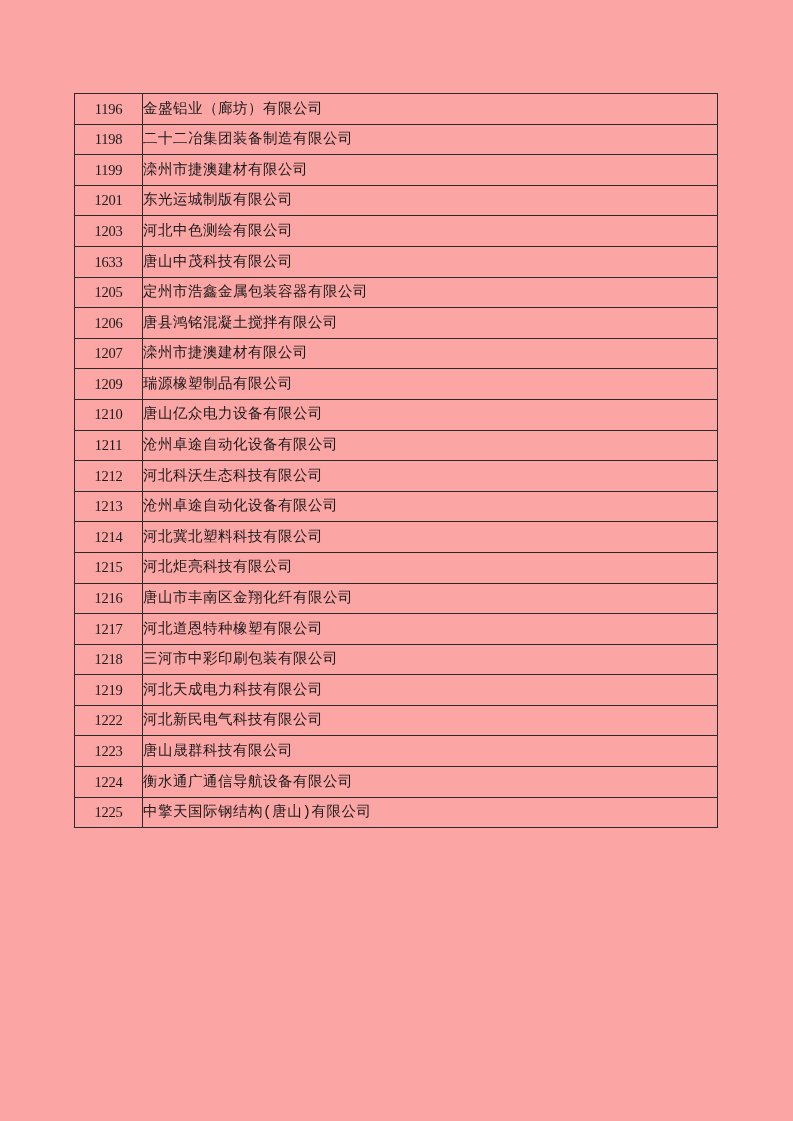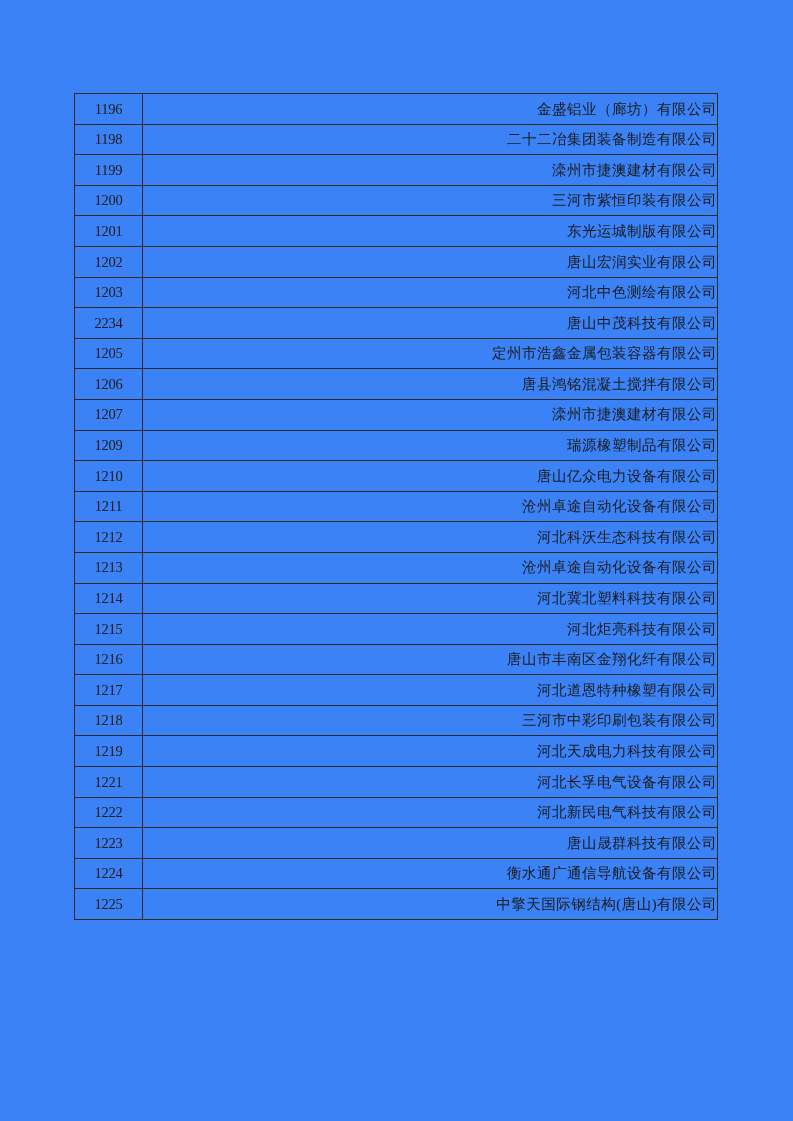--- a/index.html
+++ b/index.html
@@ -13,21 +13,21 @@
       position: relative;
       overflow: hidden;
       font-family: "DejaVu Serif", "Liberation Serif", serif;
       color: #1a1a1a;
     }
     .page {
       position: absolute;
       left: 0; top: 0;
       width: 793px;
       height: 1121px;
-      background: #3b82f6;
+      background: #fca5a5;
     }
     table.list {
       position: absolute;
       left: 74px;
       top: 93px;
       width: 644px;
       border-collapse: collapse;
       table-layout: fixed;
     }
     table.list td {
@@ -39,22 +39,22 @@
       line-height: 1;
     }
     td.num {
       width: 67px;
       text-align: center;
       font-family: "Liberation Serif", "DejaVu Serif", serif;
       font-size: 15px;
       letter-spacing: -0.3px;
     }
     td.name {
-      text-align: right;
-      font-family: Liberation Serif, serif;
+      text-align: left;
+      font-family: Liberation Mono, monospace;
       font-size: 14.5px;
       letter-spacing: 0.5px;
     }
   </style>
 </head>
 <body>
 
 <div class="page">
   <table class="list">
     <tbody id="rows">
@@ -64,37 +64,29 @@
         </tr>
         <tr>
           <td class="num">1198</td>
           <td class="name">二十二冶集团装备制造有限公司</td>
         </tr>
         <tr>
           <td class="num">1199</td>
           <td class="name">滦州市捷澳建材有限公司</td>
         </tr>
         <tr>
-          <td class="num">1200</td>
-          <td class="name">三河市紫恒印装有限公司</td>
-        </tr>
-        <tr>
           <td class="num">1201</td>
           <td class="name">东光运城制版有限公司</td>
-        </tr>
-        <tr>
-          <td class="num">1202</td>
-          <td class="name">唐山宏润实业有限公司</td>
         </tr>
         <tr>
           <td class="num">1203</td>
           <td class="name">河北中色测绘有限公司</td>
         </tr>
         <tr>
-          <td class="num">2234</td>
+          <td class="num">1633</td>
           <td class="name">唐山中茂科技有限公司</td>
         </tr>
         <tr>
           <td class="num">1205</td>
           <td class="name">定州市浩鑫金属包装容器有限公司</td>
         </tr>
         <tr>
           <td class="num">1206</td>
           <td class="name">唐县鸿铭混凝土搅拌有限公司</td>
         </tr>
@@ -140,24 +132,20 @@
         </tr>
         <tr>
           <td class="num">1218</td>
           <td class="name">三河市中彩印刷包装有限公司</td>
         </tr>
         <tr>
           <td class="num">1219</td>
           <td class="name">河北天成电力科技有限公司</td>
         </tr>
         <tr>
-          <td class="num">1221</td>
-          <td class="name">河北长孚电气设备有限公司</td>
-        </tr>
-        <tr>
           <td class="num">1222</td>
           <td class="name">河北新民电气科技有限公司</td>
         </tr>
         <tr>
           <td class="num">1223</td>
           <td class="name">唐山晟群科技有限公司</td>
         </tr>
         <tr>
           <td class="num">1224</td>
           <td class="name">衡水通广通信导航设备有限公司</td>

